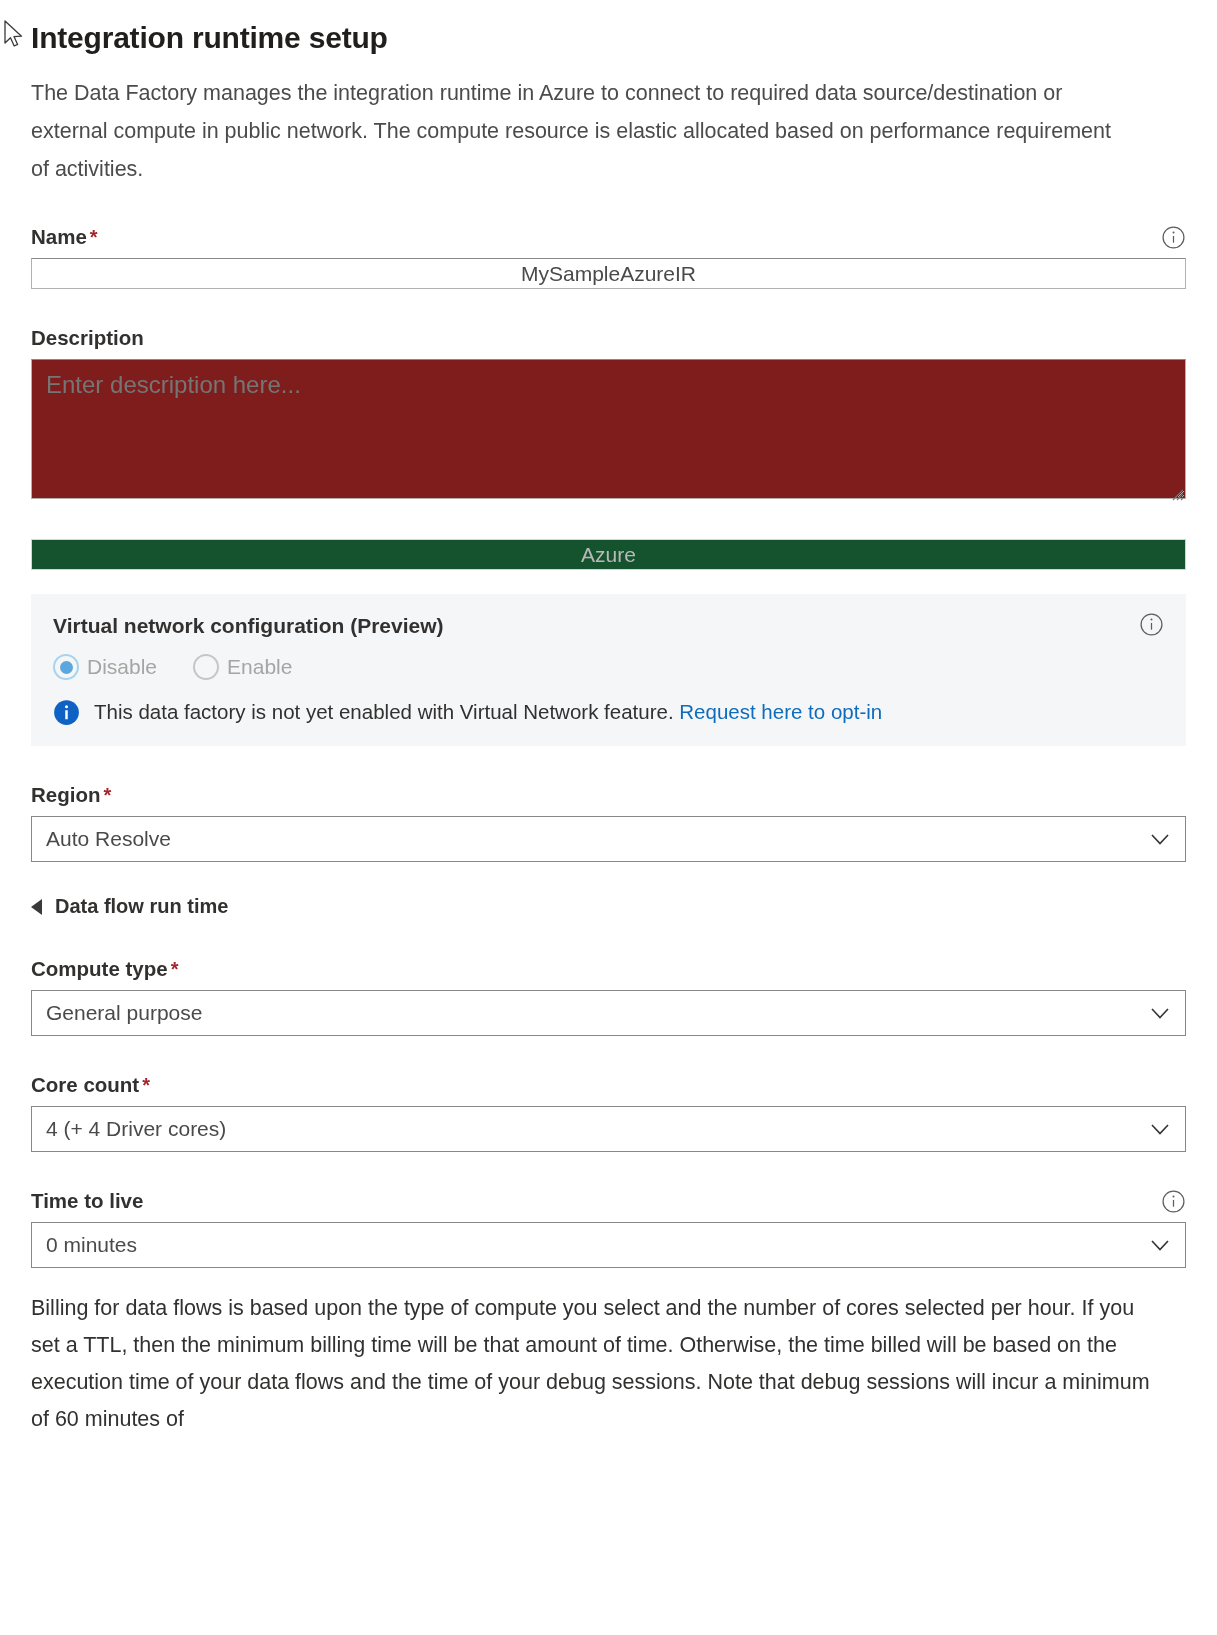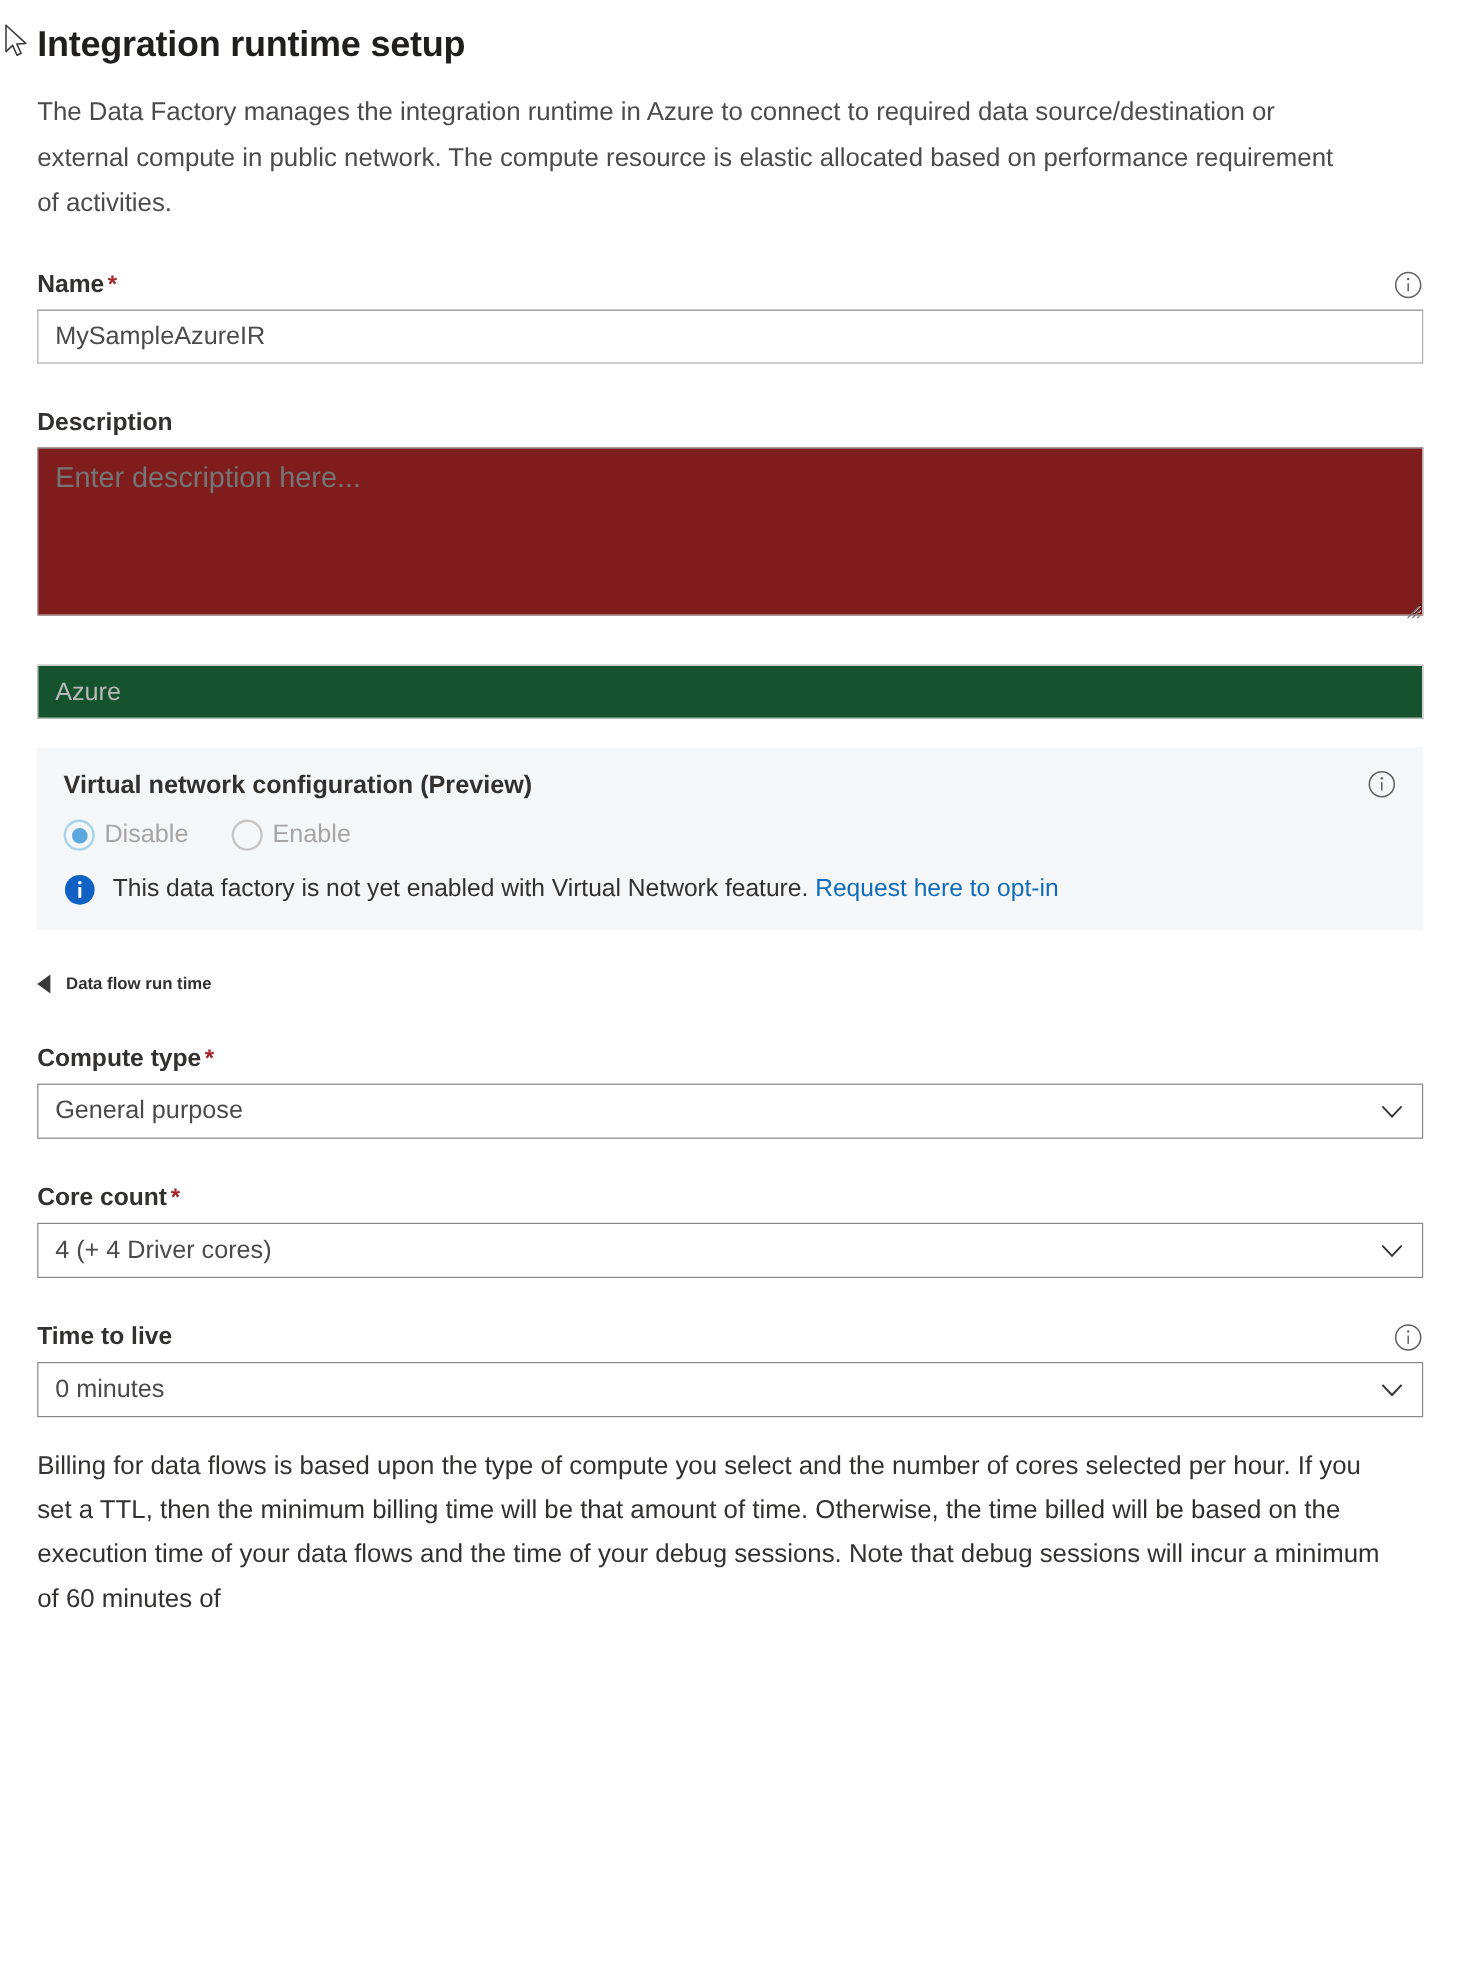--- a/index.html
+++ b/index.html
@@ -59,29 +59,30 @@
     margin-left: 3px;
   }
   .info-icon {
     width: 25px; height: 25px;
     flex: 0 0 auto;
     color: #605e5c;
   }
   .info-icon svg { display: block; }
   .text-input {
     width: 100%;
-    height: 45px;
+    height: 31px;
     border: 1px solid #b3b0ad;
     border-top-color: #8a8886;
     background: #ffffff;
     padding: 0 14px;
     font-size: 21px;
     font-family: "Liberation Sans", sans-serif;
     color: #4a4a4a;
     line-height: 43px;
+    text-align: center;
   }
   .text-input.disabled {
     color: #b9b9b9;
     border-color: #d6d4d2;
     background: #14532d;
   }
   .textarea {
     width: 100%;
     height: 140px;
     border: 1px solid #b3b0ad;
@@ -192,21 +193,21 @@
     margin-bottom: 2px;
   }
   .tri {
     width: 0; height: 0;
     border-top: 8px solid transparent;
     border-bottom: 8px solid transparent;
     border-right: 11px solid #3b3a39;
     margin-top: 1px;
   }
   .section-title {
-    font-size: 14px;
+    font-size: 20px;
     font-weight: 600;
     color: #323130;
     line-height: 28px;
     text-align: center;
   }
   .billing {
     font-size: 21.5px;
     line-height: 37px;
     color: #323130;
     margin-top: 22px;
@@ -328,20 +329,33 @@
             <circle cx="12" cy="6.8" r="1.35" fill="#ffffff"></circle>
           </svg>
         </span>
         <span class="vnet-msg-text">
           <span>This data factory is not yet enabled with Virtual Network feature.</span>
           <a class="link" href="#">Request here to opt-in</a>
         </span>
       </div>
     </div>
 
+    <div class="field">
+      <div class="field-label-row">
+        <div class="field-label">
+          <span>Region</span><span class="req">*</span>
+        </div>
+      </div>
+      <div class="select-wrap">
+        <div class="select-box">Auto Resolve</div>
+        <svg class="chevron" viewBox="0 0 24 24" fill="none" stroke="currentColor" stroke-width="1.6">
+          <path d="M4 8 L12 16.5 L20 8"></path>
+        </svg>
+      </div>
+    </div>
 
     <div class="section-head">
       <span class="tri"></span>
       <span class="section-title">Data flow run time</span>
     </div>
 
     <div class="field">
       <div class="field-label-row">
         <div class="field-label">
           <span>Compute type</span><span class="req">*</span>

